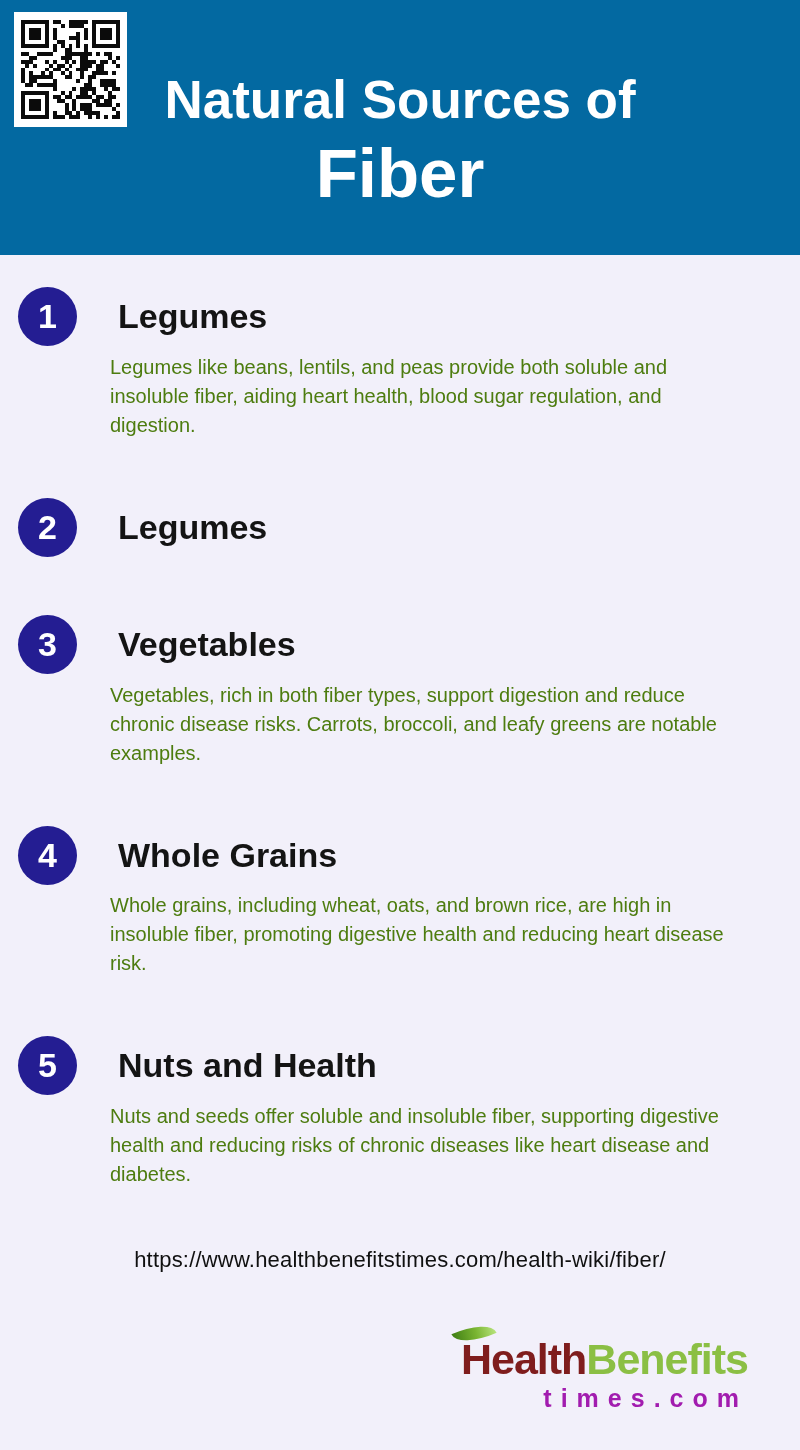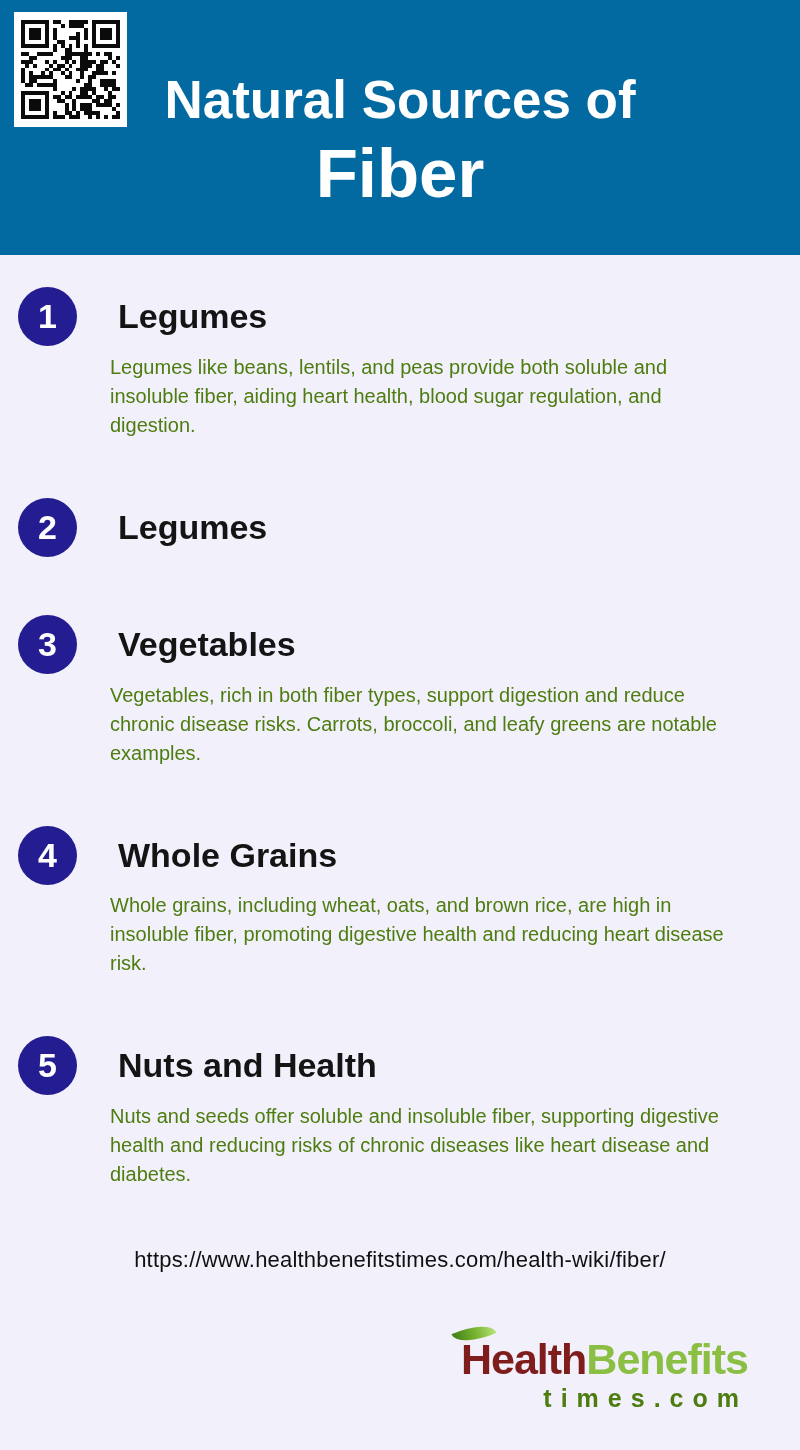--- a/index.html
+++ b/index.html
@@ -129,21 +129,21 @@
     height: 17px;
     background: linear-gradient(100deg, #3F7E14 0%, #7AB532 55%, #B9E47E 100%);
     border-radius: 0 100% 0 100%;
     transform: rotate(-24deg);
   }
   .logo-timescom {
     margin-top: 1px;
     font-size: 25px;
     font-weight: bold;
     letter-spacing: 9px;
-    color: #4d7c0f;
+    color: #a21caf;
   }
 </style>
 </head>
 <body>
 
 <div class="page">
 
   <header class="header">
     <div class="qr-box">
       <svg id="qr-svg" viewBox="0 0 25 25" shape-rendering="crispEdges">

